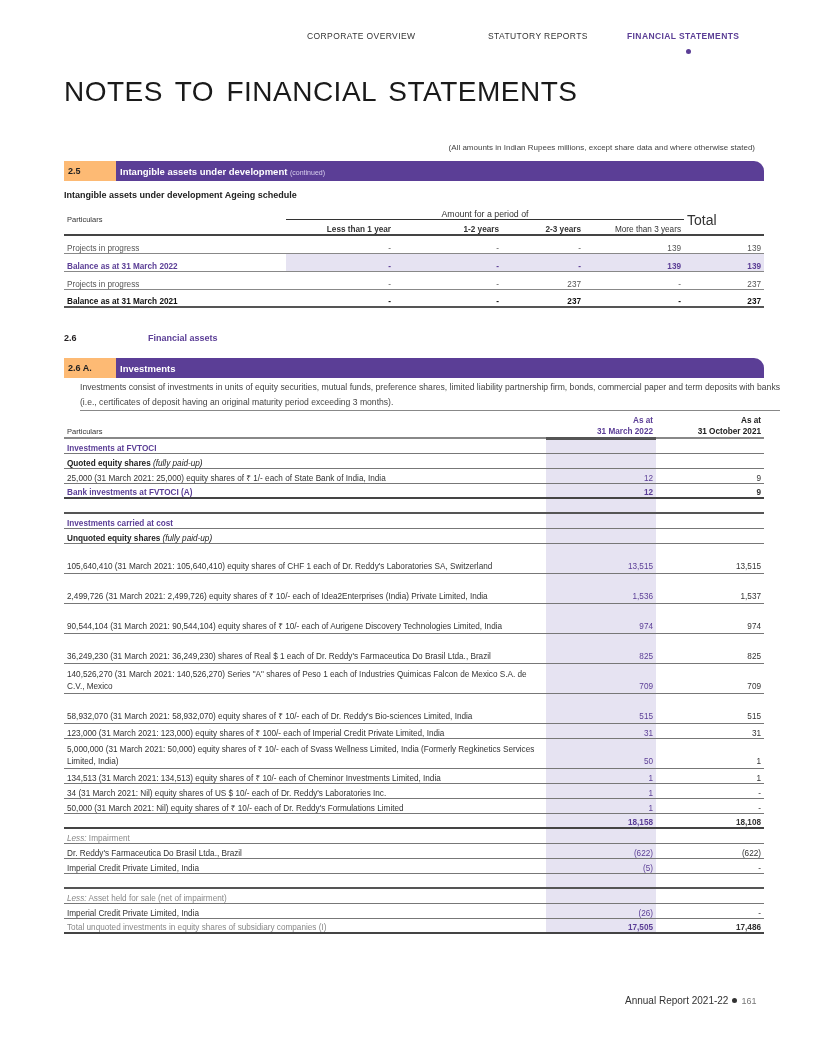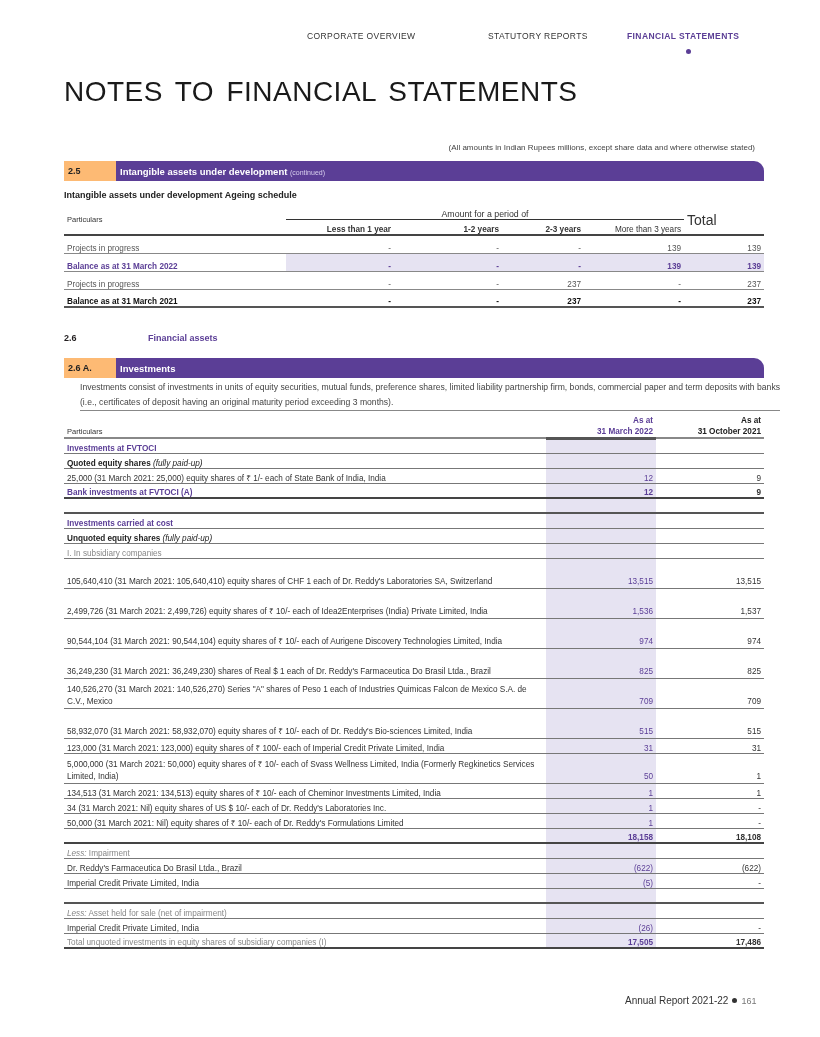--- a/index.html
+++ b/index.html
@@ -191,25 +191,20 @@
       <tr class="purple">
         <td class="c1"><span>Investments carried at cost</span></td>
         <td class="c2"></td>
         <td class="c3"></td>
       </tr>
       <tr class="bold">
         <td class="c1"><span>Unquoted equity shares</span> <span class="italic" style="font-weight: normal;">(fully paid-up)</span></td>
         <td class="c2"></td>
         <td class="c3"></td>
       </tr>
-      <tr class="light">
-        <td class="c1"><span>I.   In subsidiary companies</span></td>
-        <td class="c2"></td>
-        <td class="c3"></td>
-      </tr>
       <tr class="tall">
         <td class="c1"><span>105,640,410 (31 March 2021: 105,640,410) equity shares of CHF 1 each of Dr. Reddy's Laboratories SA, Switzerland</span></td>
         <td class="c2">13,515</td>
         <td class="c3">13,515</td>
       </tr>
       <tr class="tall">
         <td class="c1"><span>2,499,726 (31 March 2021: 2,499,726) equity shares of ₹ 10/- each of Idea2Enterprises (India) Private Limited, India</span></td>
         <td class="c2">1,536</td>
         <td class="c3">1,537</td>
       </tr>

